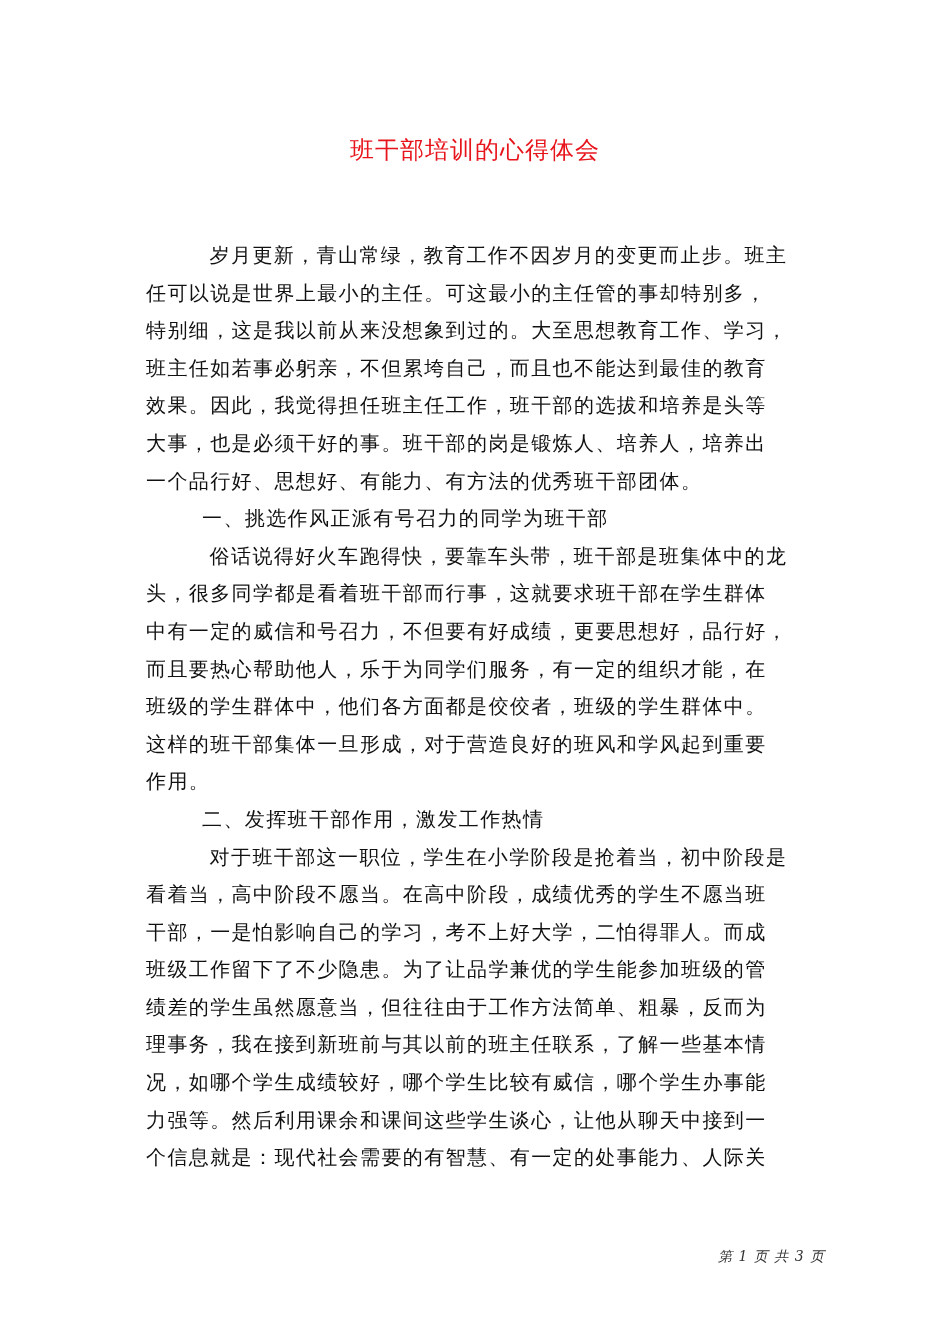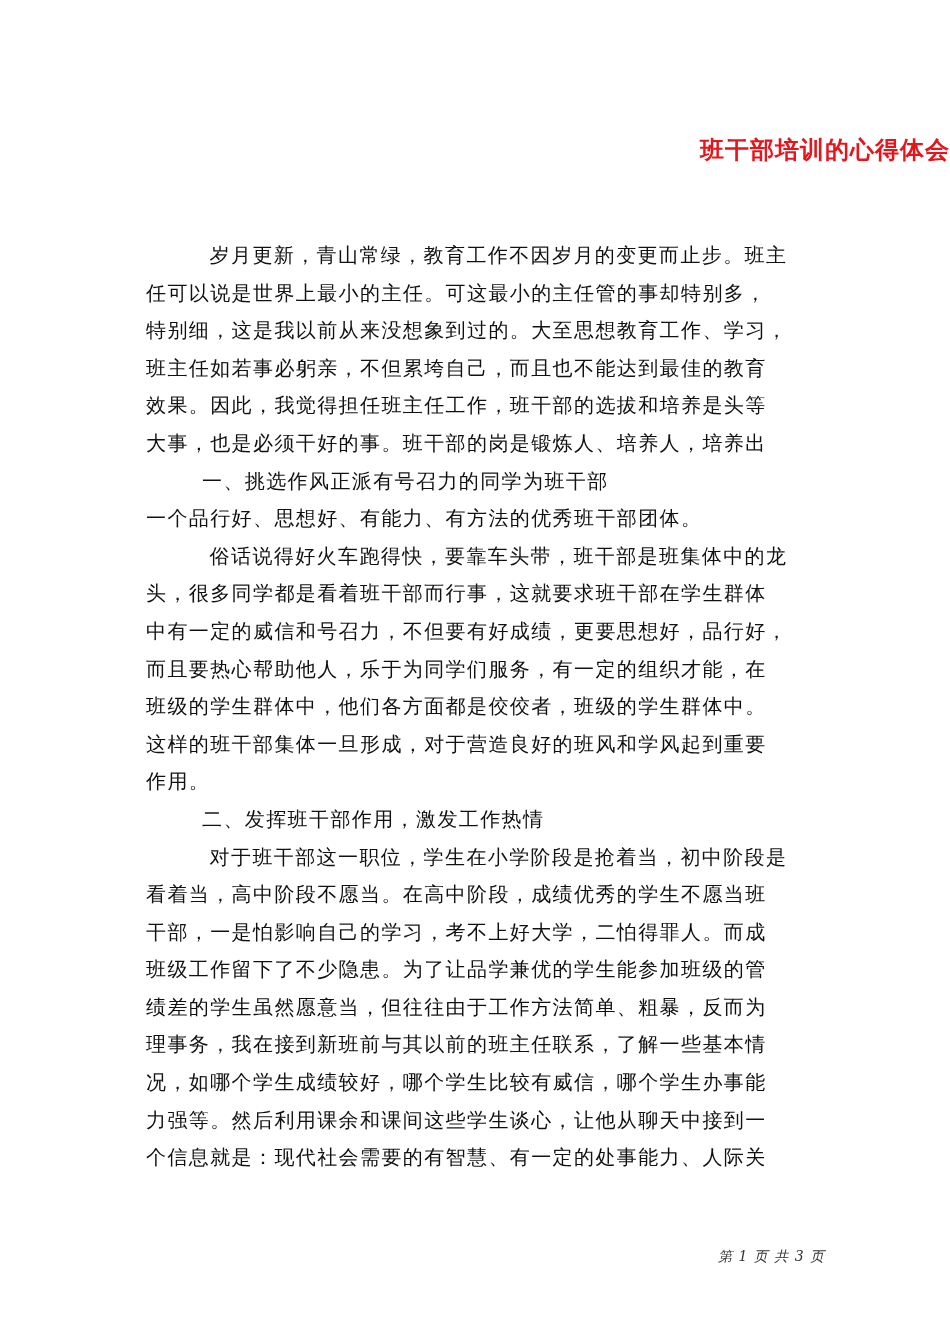--- a/index.html
+++ b/index.html
@@ -20,23 +20,23 @@
       left: 0; top: 0;
       width: 950px;
       height: 1344px;
       background: #ffffff;
     }
     .title {
       position: absolute;
       top: 132px;
       left: 0;
       width: 950px;
-      text-align: right;
+      text-align: center;
       font-size: 24px;
-      font-weight: bold;
+      font-weight: normal;
       letter-spacing: 1px;
       line-height: 36px;
     }
     .body {
       position: absolute;
       left: 146px;
       top: 237px;
       width: 665px;
     }
     .line {
@@ -70,22 +70,22 @@
 <div class="page">
   <div class="title" style="color: rgb(232, 20, 28);">班干部培训的心得体会</div>
 
   <div class="body" id="doc-body">
       <div class="line indent">岁月更新，青山常绿，教育工作不因岁月的变更而止步。班主</div>
       <div class="line">任可以说是世界上最小的主任。可这最小的主任管的事却特别多，</div>
       <div class="line">特别细，这是我以前从来没想象到过的。大至思想教育工作、学习，</div>
       <div class="line">班主任如若事必躬亲，不但累垮自己，而且也不能达到最佳的教育</div>
       <div class="line">效果。因此，我觉得担任班主任工作，班干部的选拔和培养是头等</div>
       <div class="line">大事，也是必须干好的事。班干部的岗是锻炼人、培养人，培养出</div>
+      <div class="line">一个品行好、思想好、有能力、有方法的优秀班干部团体。</div>
       <div class="line heading">一、挑选作风正派有号召力的同学为班干部</div>
-      <div class="line">一个品行好、思想好、有能力、有方法的优秀班干部团体。</div>
       <div class="line indent">俗话说得好火车跑得快，要靠车头带，班干部是班集体中的龙</div>
       <div class="line">头，很多同学都是看着班干部而行事，这就要求班干部在学生群体</div>
       <div class="line">中有一定的威信和号召力，不但要有好成绩，更要思想好，品行好，</div>
       <div class="line">而且要热心帮助他人，乐于为同学们服务，有一定的组织才能，在</div>
       <div class="line">班级的学生群体中，他们各方面都是佼佼者，班级的学生群体中。</div>
       <div class="line">这样的班干部集体一旦形成，对于营造良好的班风和学风起到重要</div>
       <div class="line">作用。</div>
       <div class="line heading">二、发挥班干部作用，激发工作热情</div>
       <div class="line indent">对于班干部这一职位，学生在小学阶段是抢着当，初中阶段是</div>
       <div class="line">看着当，高中阶段不愿当。在高中阶段，成绩优秀的学生不愿当班</div>

